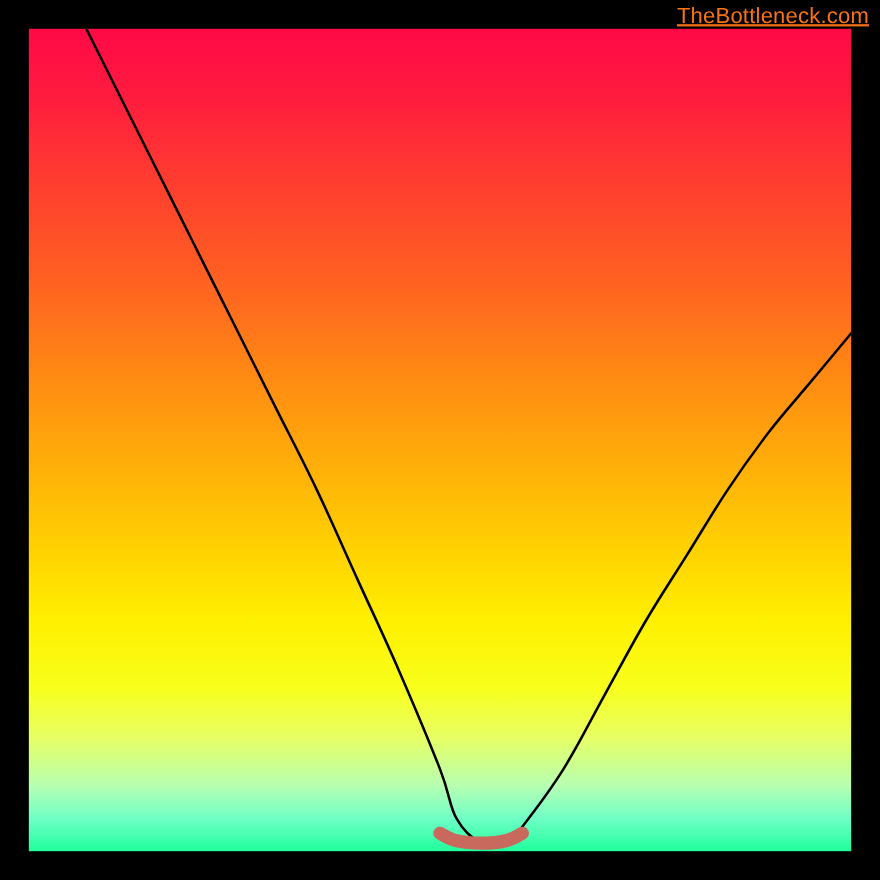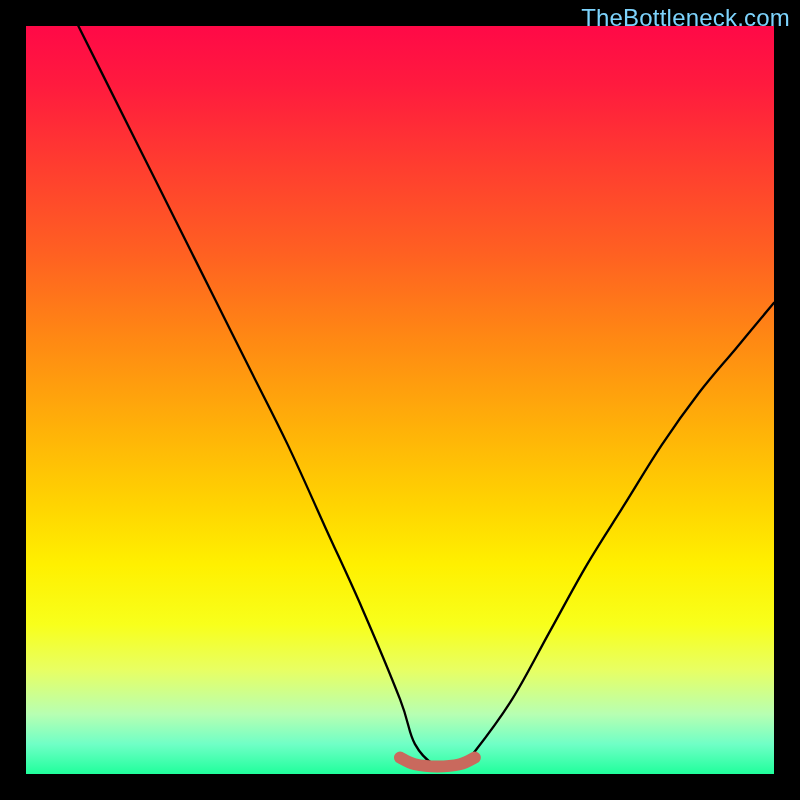--- a/index.html
+++ b/index.html
@@ -14,25 +14,26 @@
   .frame {
     position: relative;
     width: 800px;
     height: 800px;
     background: #000;
   }
   .watermark {
     position: absolute;
     top: 4px;
     right: 10px;
-    color: #7dd3fc;
-    font-size: 24px;
+    color: #f97316;
+    font-size: 20px;
     font-weight: 500;
     letter-spacing: 0.2px;
     z-index: 10;
+    text-decoration: underline;
   }
   .plot-area {
     position: absolute;
     left: 26px;
     top: 26px;
     width: 748px;
     height: 748px;
     overflow: hidden;
   }
   .gradient-bg {

